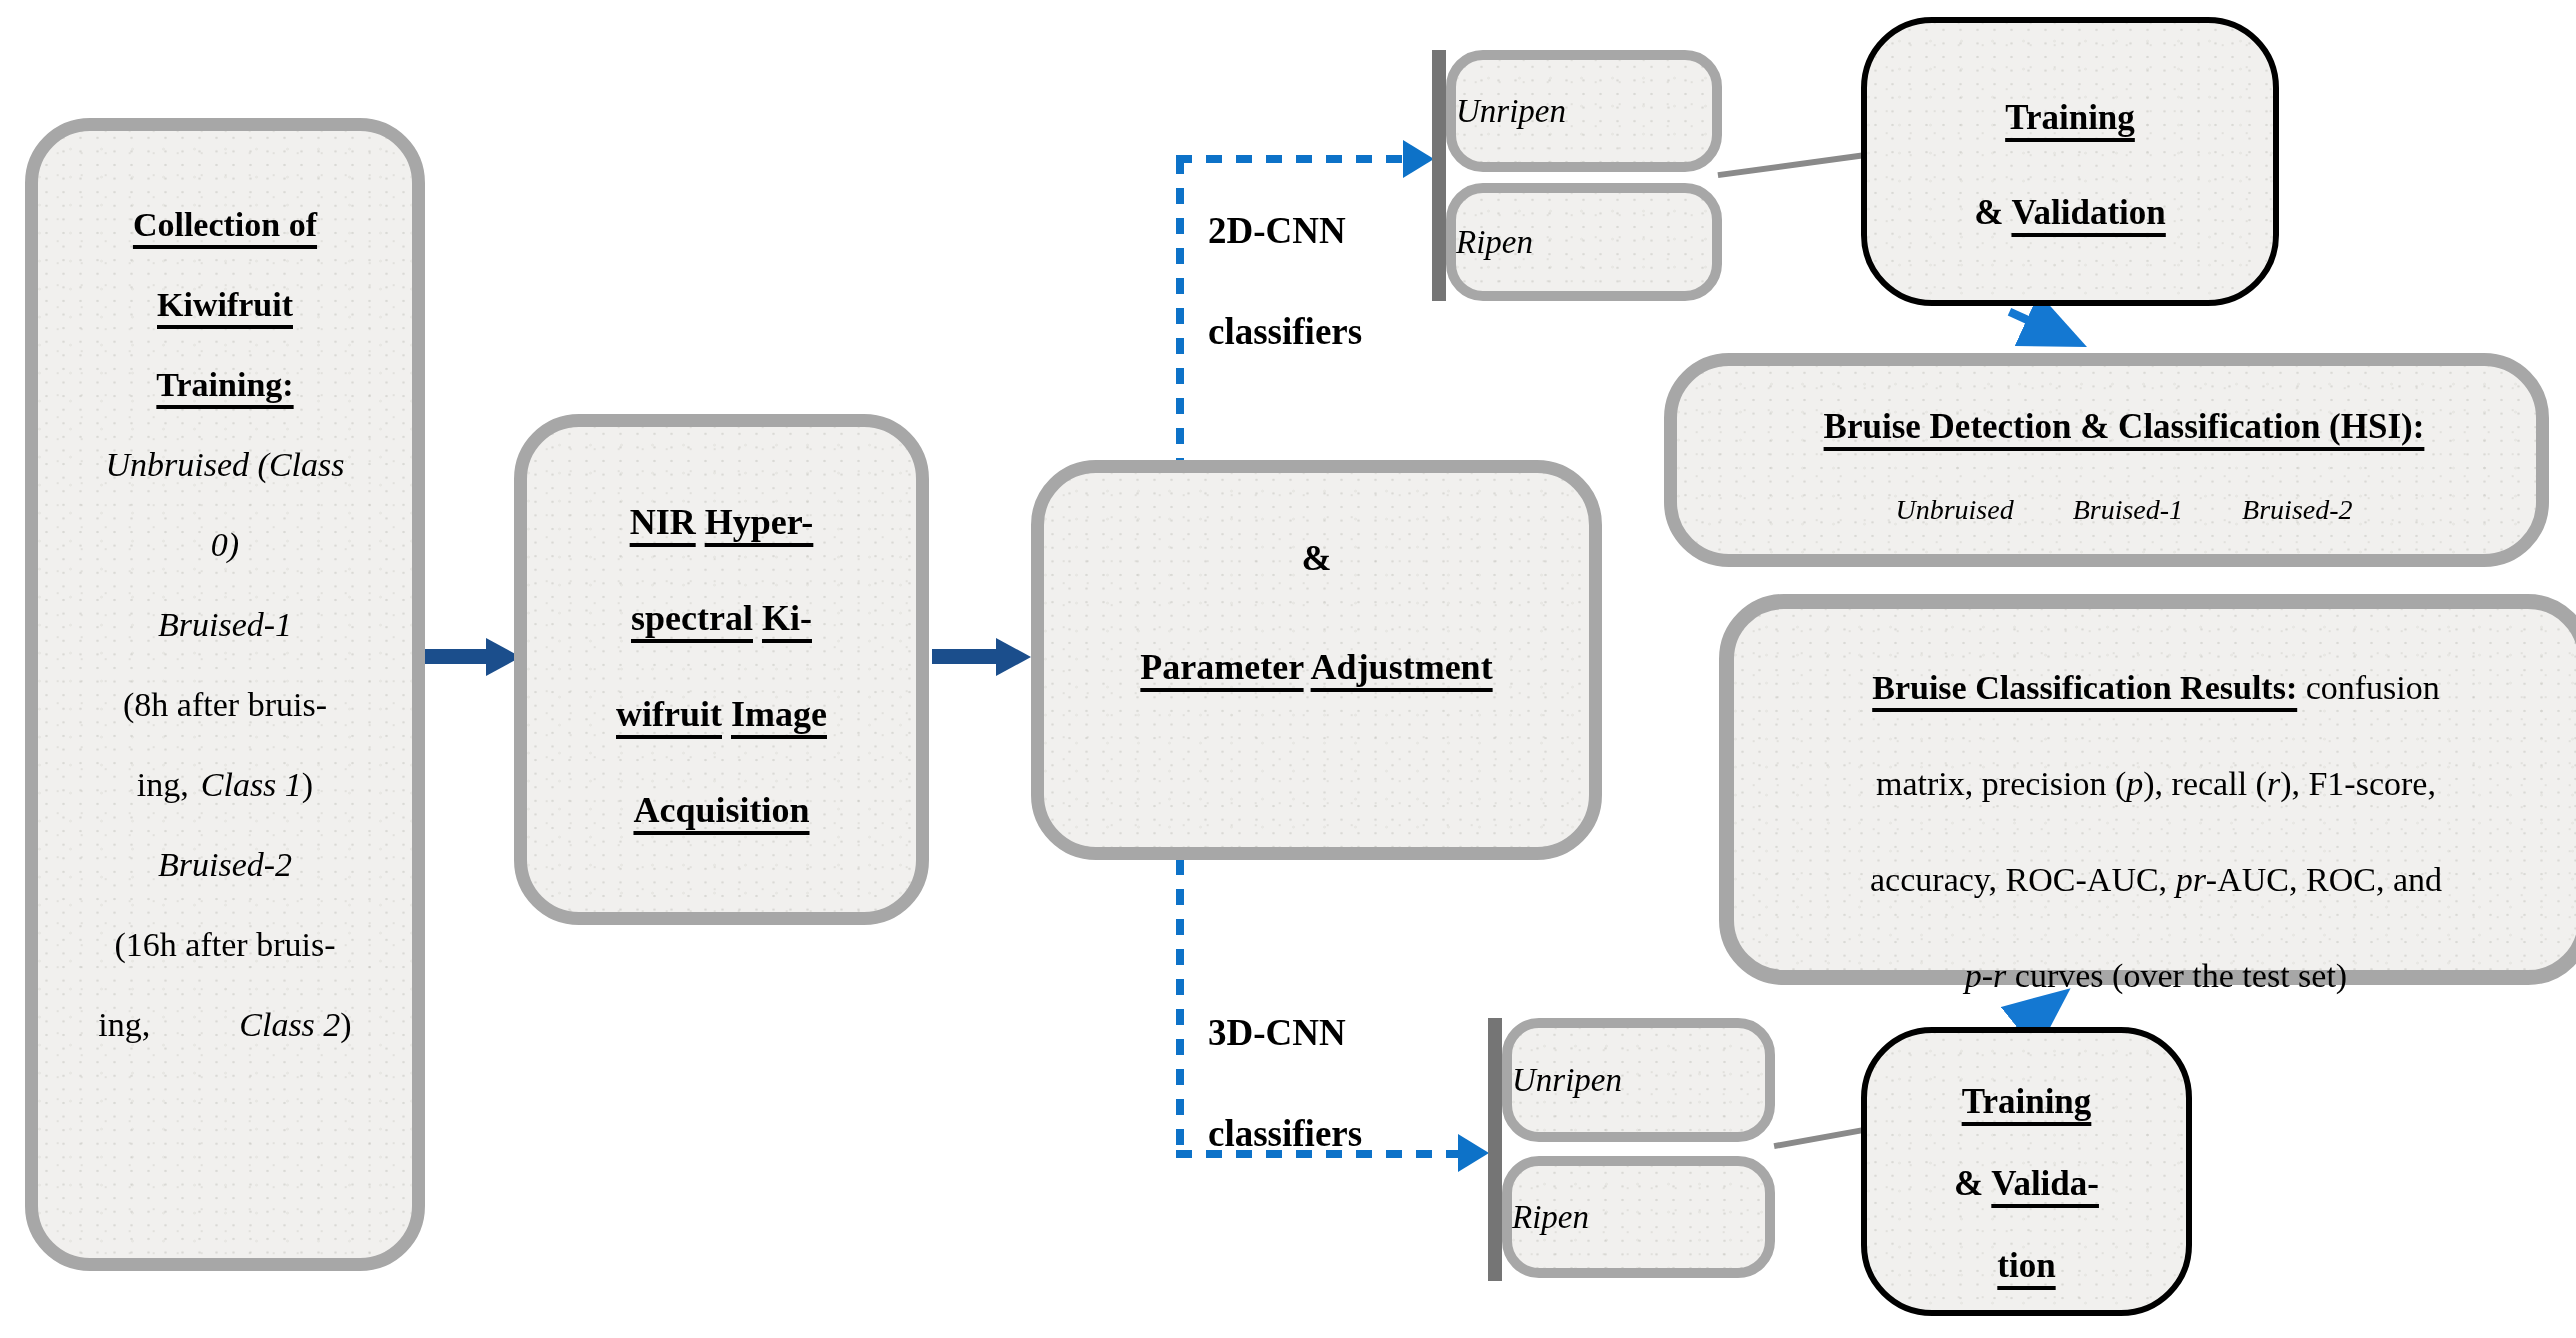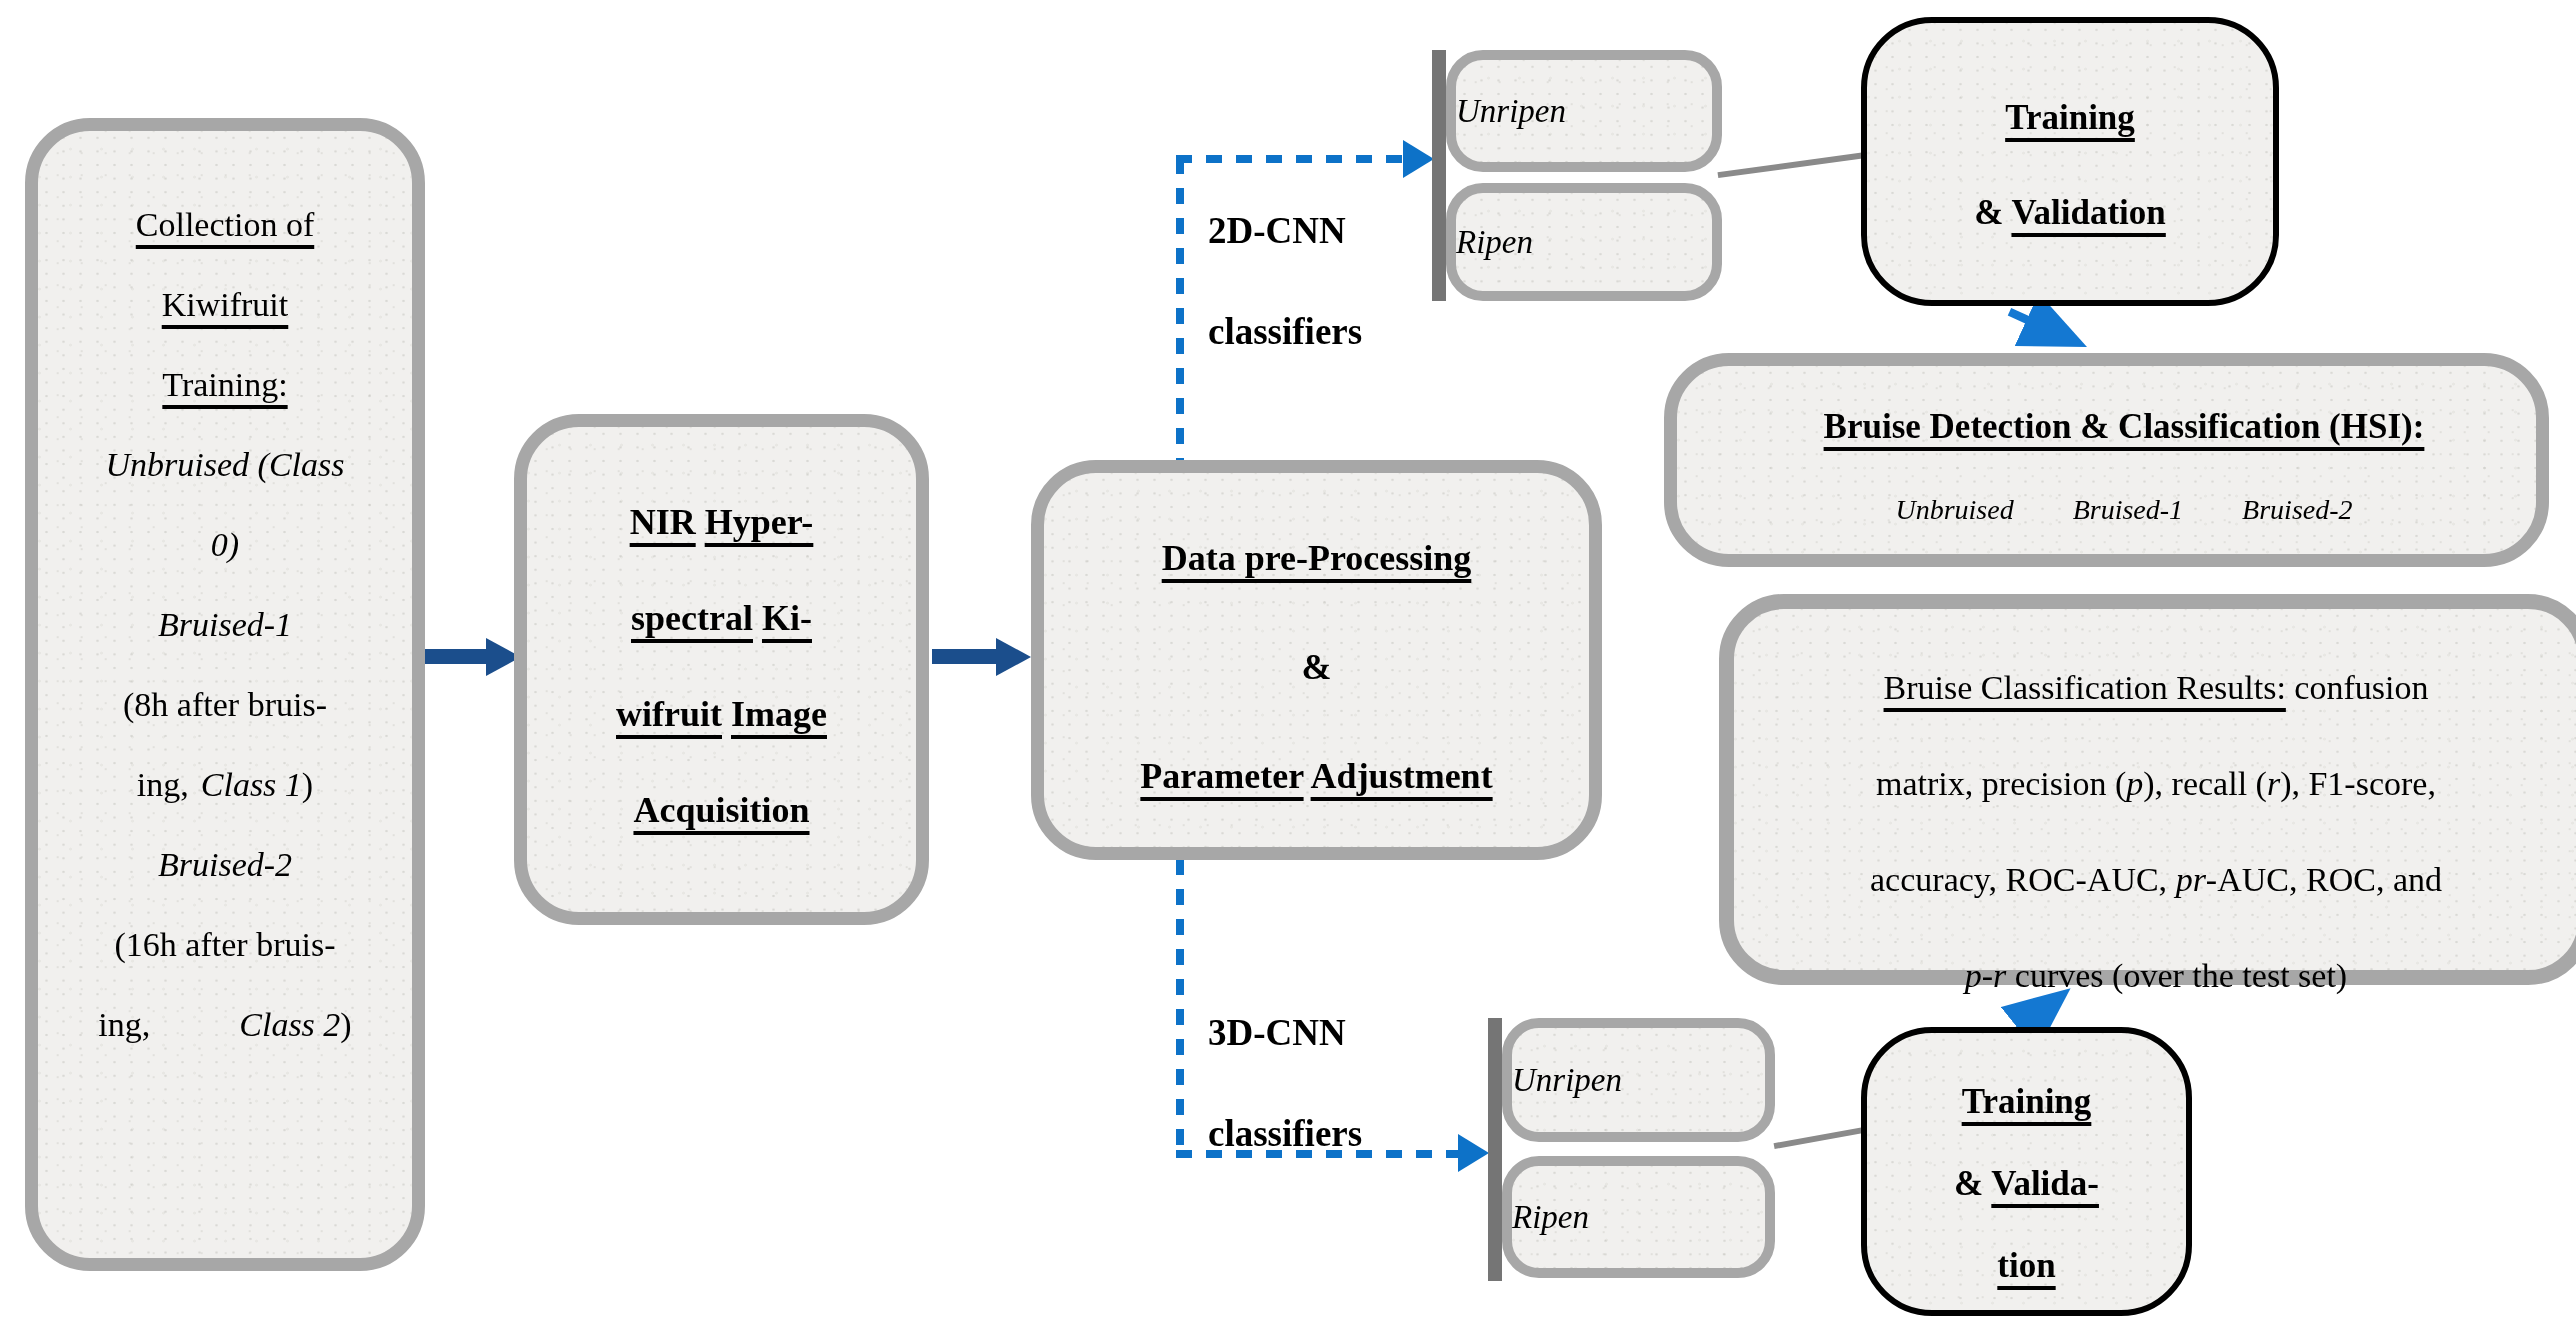--- a/index.html
+++ b/index.html
@@ -17,21 +17,21 @@
       radial-gradient(circle, rgba(205,205,198,0.45) 0.9px, transparent 1.5px),
       radial-gradient(circle, rgba(222,222,216,0.5) 1.2px, transparent 1.8px);
     background-size: 17px 13.6px, 24px 22px, 31px 28px;
     background-position: 0 0, 7.7px 11.2px, 17px 4.1px;
   }
   .gray-border  { border:13px solid #a7a7a7; border-radius:65px; }
   .stack-border { border:10px solid #a7a7a7; border-radius:37px; }
   .black-border { border:6.5px solid #000000; border-radius:71px; }
   .col { display:flex; flex-direction:column; align-items:center; justify-content:flex-start; }
   .line { text-align:center; white-space:nowrap; }
-  .b  { font-weight:normal; }
+  .b  { font-weight:bold; }
   .it { font-style:italic; }
   .u  { text-decoration:underline; text-decoration-thickness:3.5px; text-underline-offset:9px; }
   .gap1 { margin-left:12px; }
   .gap2 { margin-left:89px;margin-top:12px; }
   
   #left-box  { left:25px; top:118px; width:400px; height:1153px; }
   #left-box .inner { padding-top:54px; font-size:34px; }
   #left-box .line { line-height:80px; }
   
   #nir-box { left:514px; top:414px; width:415px; height:511px; }
@@ -144,21 +144,20 @@
     <div class="col inner">
       <div class="line"><span class="u">NIR</span> <span class="u">Hyper-</span></div>
       <div class="line"><span class="u">spectral</span> <span class="u">Ki-</span></div>
       <div class="line"><span class="u">wifruit</span> <span class="u">Image</span></div>
       <div class="line"><span class="u">Acquisition</span></div>
     </div>
   </div>
 
   <div class="abs speckle gray-border" id="pre-box">
     <div class="col inner">
-      <div class="line"><span class="u">Data pre-Processing</span></div>
       <div class="line">&amp;</div>
       <div class="line"><span class="u">Parameter</span> <span class="u">Adjustment</span></div>
     </div>
   </div>
 
   <div class="abs cnn-label" id="cnn2d-label">
     <div class="line">2D-CNN</div>
     <div class="line">classifiers</div>
   </div>
 

